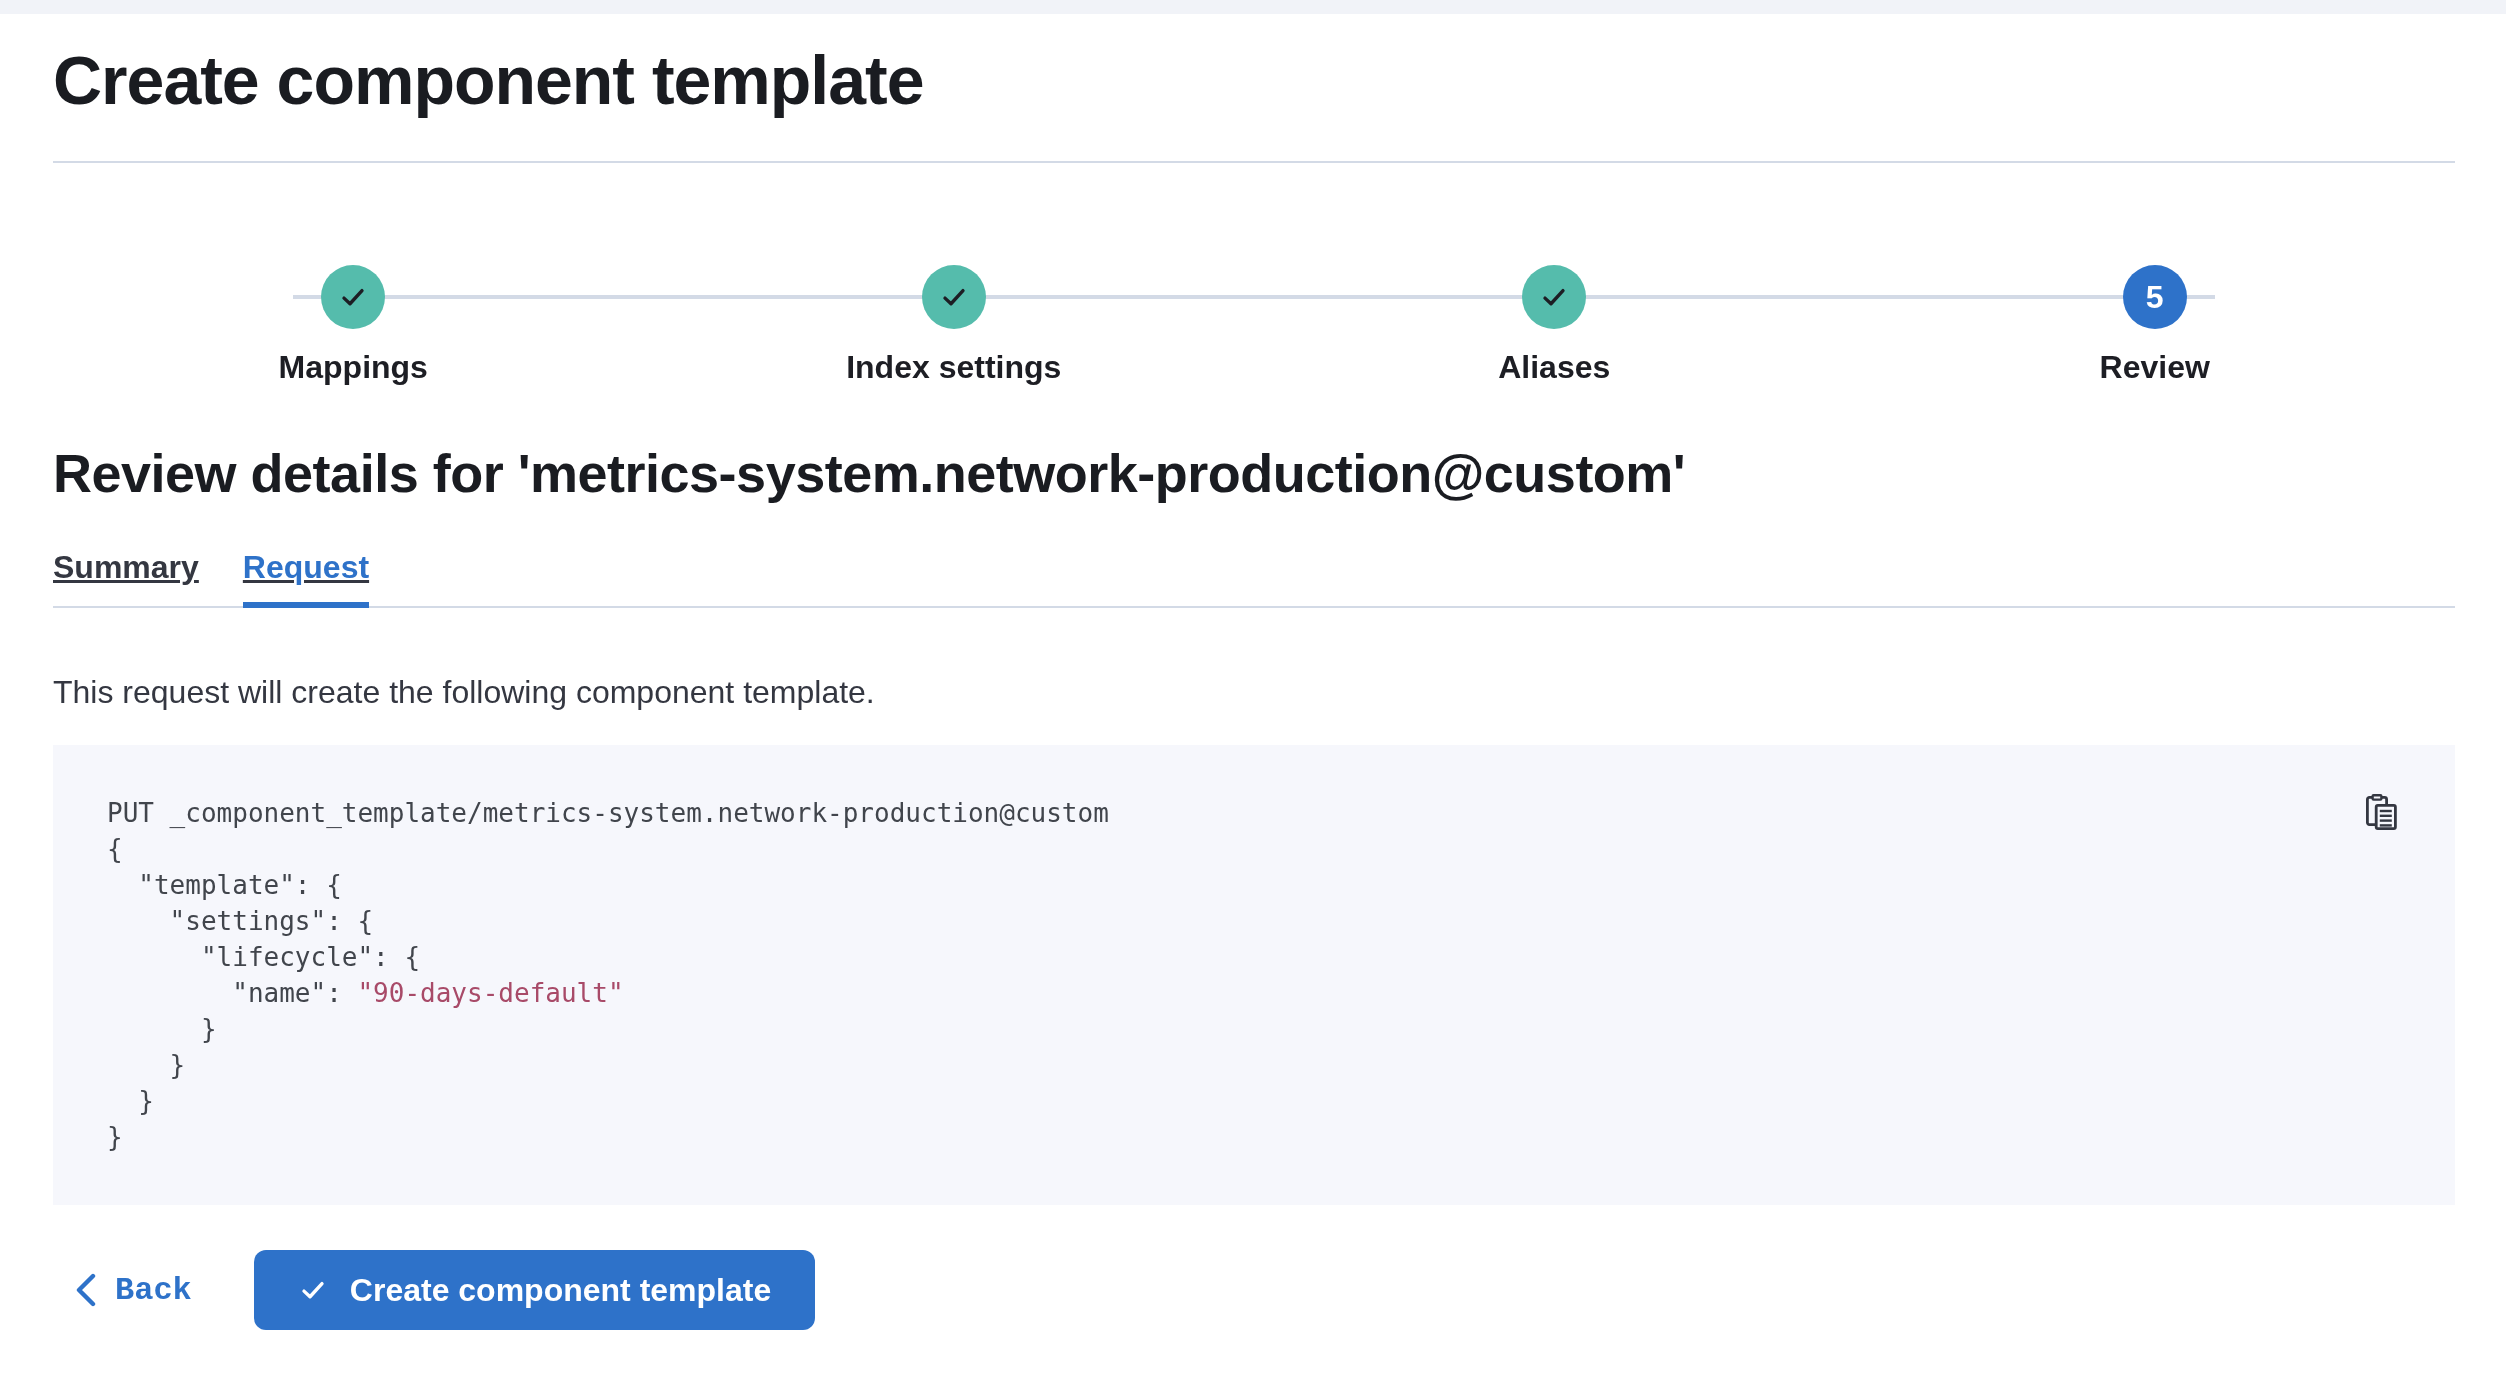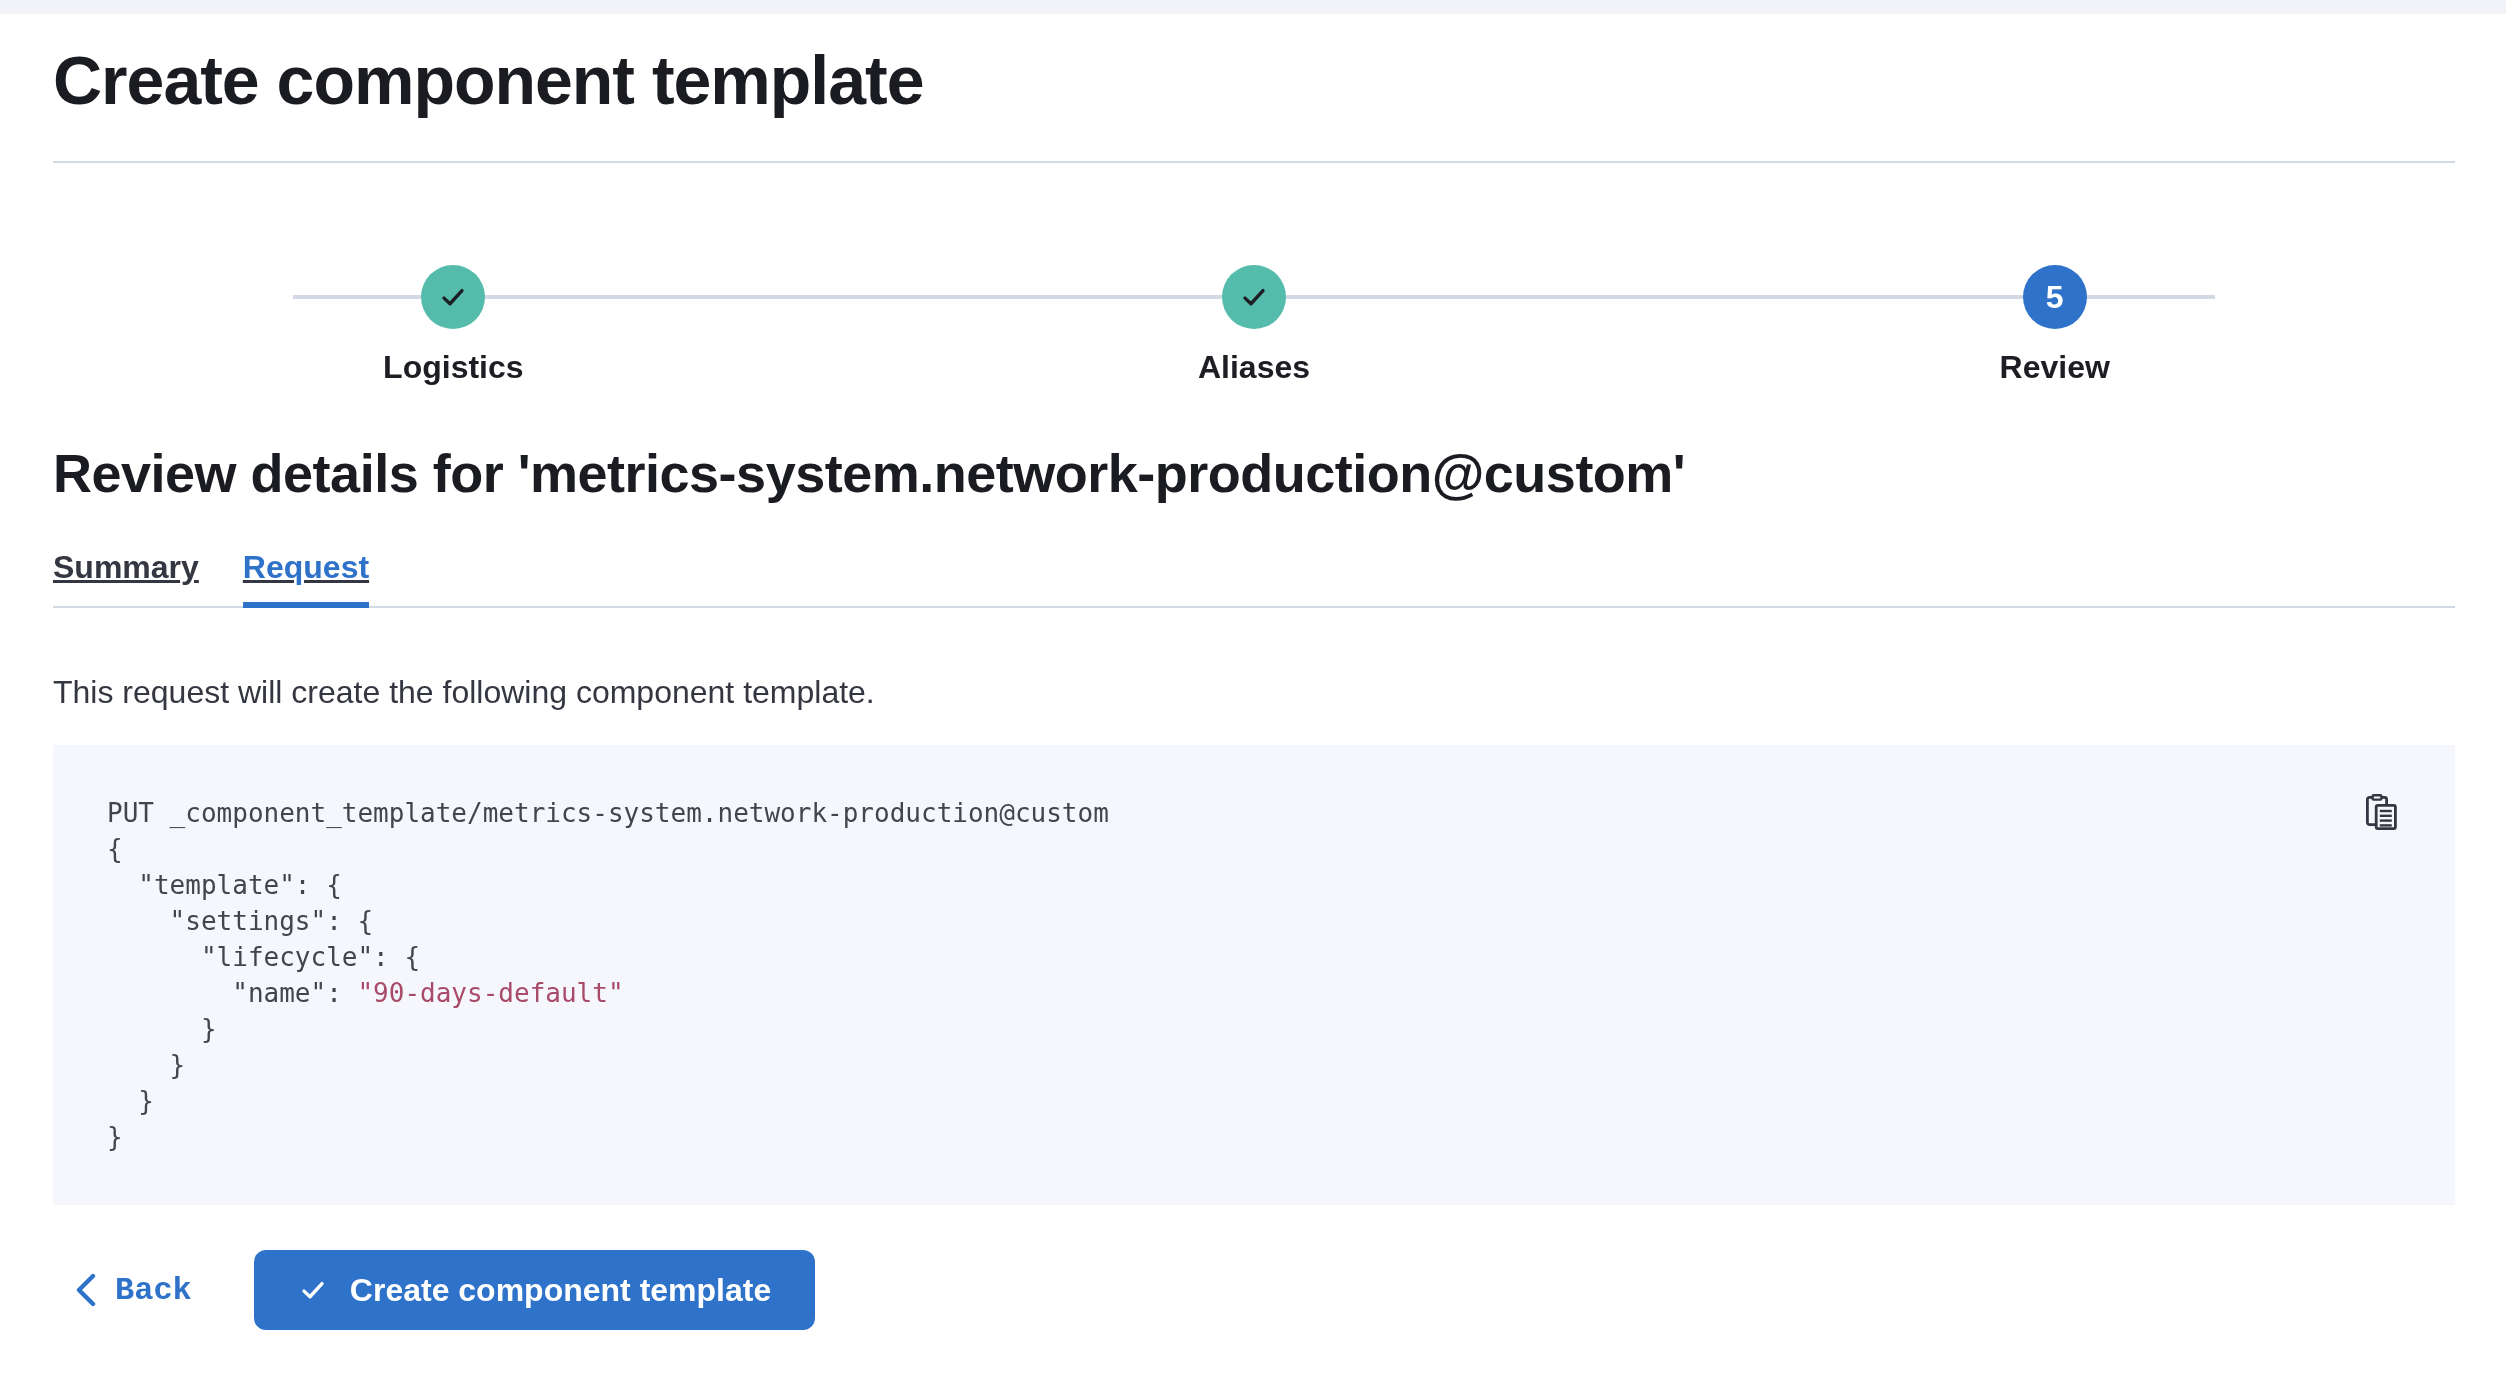--- a/index.html
+++ b/index.html
@@ -102,21 +102,29 @@
 
   <div class="stepper">
     <div class="stepper-line"></div>
 
   <div class="step">
         <div class="step-circle complete">
           <svg width="30" height="30" viewBox="0 0 16 16" fill="none">
             <path d="M3.2 8.6 L6.4 11.6 L12.8 4.6" stroke="#1D1E24" stroke-width="1.8" stroke-linecap="round" stroke-linejoin="round"></path>
           </svg>
         </div>
-        <div class="step-label">Logistics</div>
+        <div class="step-label">Mappings</div>
+      </div>
+      <div class="step">
+        <div class="step-circle complete">
+          <svg width="30" height="30" viewBox="0 0 16 16" fill="none">
+            <path d="M3.2 8.6 L6.4 11.6 L12.8 4.6" stroke="#1D1E24" stroke-width="1.8" stroke-linecap="round" stroke-linejoin="round"></path>
+          </svg>
+        </div>
+        <div class="step-label">Index settings</div>
       </div>
       <div class="step">
         <div class="step-circle complete">
           <svg width="30" height="30" viewBox="0 0 16 16" fill="none">
             <path d="M3.2 8.6 L6.4 11.6 L12.8 4.6" stroke="#1D1E24" stroke-width="1.8" stroke-linecap="round" stroke-linejoin="round"></path>
           </svg>
         </div>
         <div class="step-label">Aliases</div>
       </div>
       <div class="step">

